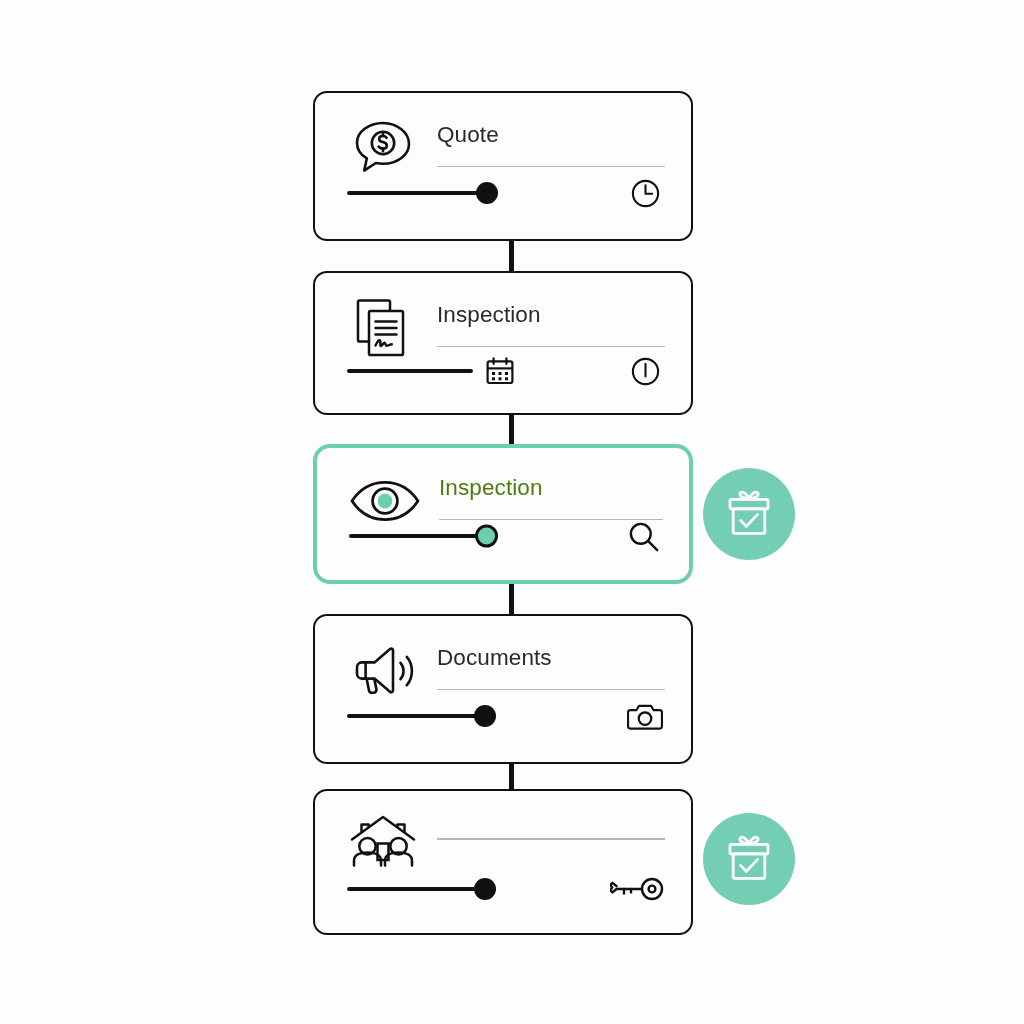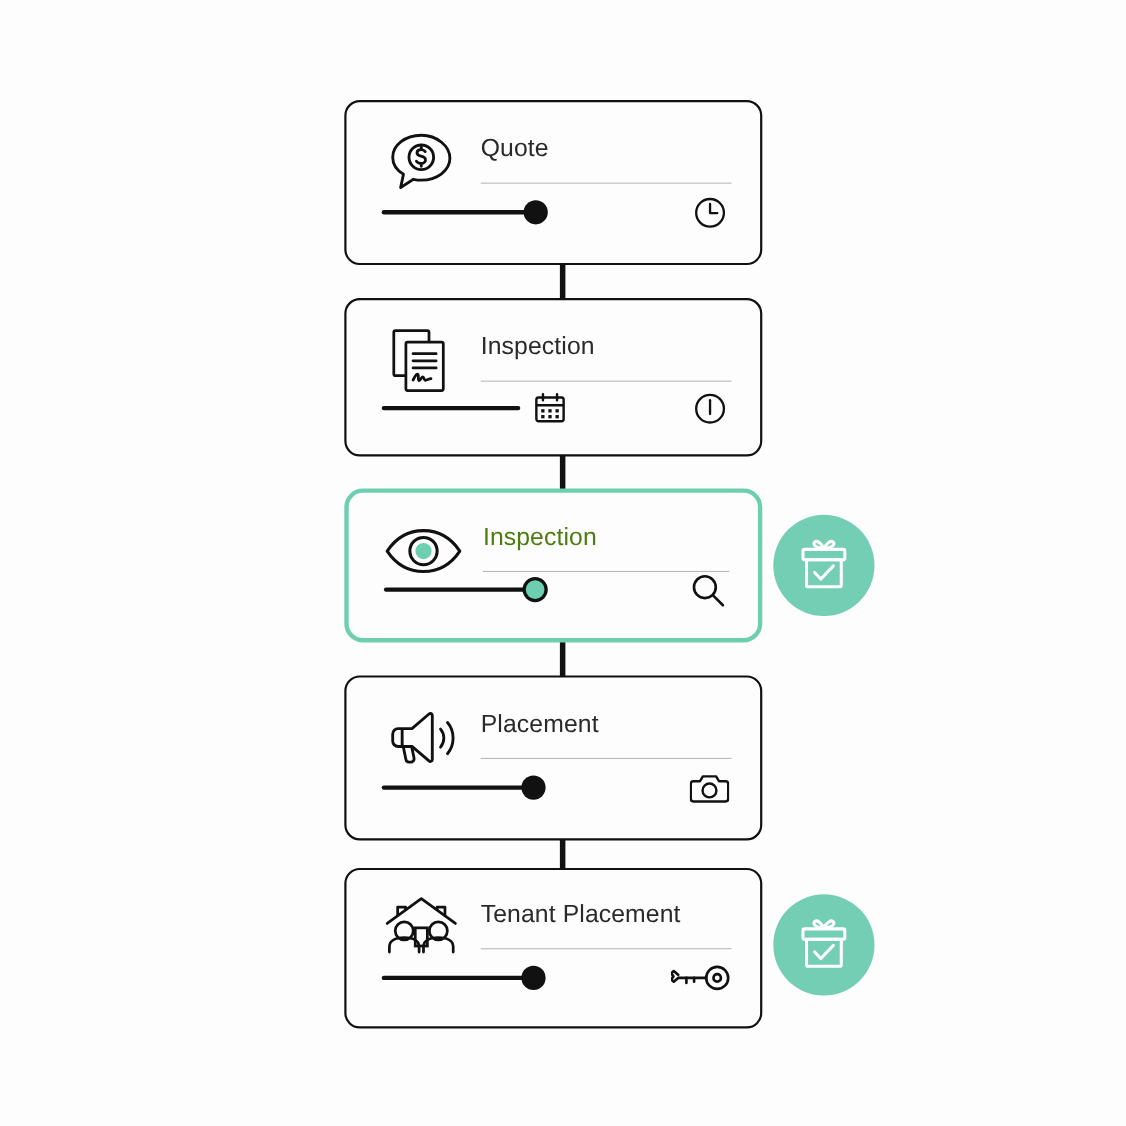--- a/index.html
+++ b/index.html
@@ -276,21 +276,21 @@
       <div class="row-top">
         <div class="glyph">
           <svg width="68" height="54" viewBox="0 0 68 54" fill="none" stroke="#111" stroke-width="2.6">
             <path d="M44 6.4v40c0 1.6-1.8 2.4-3 1.3L25.5 34.6H12.8c-2.6 0-4.8-2.2-4.8-4.9v-6.4c0-2.7 2.2-4.9 4.8-4.9h12.7L41 5.1c1.2-1.1 3-.3 3 1.3z" stroke-linejoin="round"></path>
             <path d="M16.6 18.4v16.2"></path>
             <path d="M17.6 34.6l2.4 11.8c.3 1.4 1.5 2.4 2.9 2.4h1.6c1.9 0 3.3-1.8 2.9-3.7l-2.2-10.5" stroke-linejoin="round"></path>
             <path d="M51.5 18.8c1.9 2.2 3 5.1 3 8.2s-1.1 6-3 8.2M57.8 12.8c3.2 3.7 5.1 8.7 5.1 14.2s-1.9 10.5-5.1 14.2" stroke-linecap="round"></path>
           </svg>
         </div>
         <div class="titlewrap">
-          <div class="title">Placement</div>
+          <div class="title">Documents</div>
           <div class="rule"></div>
         </div>
       </div>
       <div class="row-bottom">
         <div class="track" style="width:136px;">
           <div class="dot"></div>
         </div>
         <div class="spacer"></div>
         <div class="right-icon">
           <svg width="36" height="31" viewBox="0 0 36 31" fill="none" stroke="#111" stroke-width="2.2">
@@ -318,21 +318,20 @@
             <path d="M4 26.5L35 4l31 22.5" stroke-linecap="round" stroke-linejoin="round"></path>
             <path d="M13.5 20v-8.4h7.2v3.2M56.5 20v-8.4h-7.2v3.2" stroke-linejoin="round"></path>
             <rect x="29.5" y="30.5" width="11" height="16.5"></rect>
             <circle cx="19.5" cy="33.2" r="8.2" fill="#fdfdfd"></circle>
             <path d="M6 52.5v-4.8c0-5 4.8-8.3 13.5-8.3s13.5 3.3 13.5 8.3v4.8" stroke-linecap="round"></path>
             <circle cx="50.5" cy="33.2" r="8.2" fill="#fdfdfd"></circle>
             <path d="M37 52.5v-4.8c0-5 4.8-8.3 13.5-8.3S64 42.7 64 47.7v4.8" stroke-linecap="round"></path>
           </svg>
         </div>
         <div class="titlewrap">
-          <div class="title">Tenant Placement</div>
           <div class="rule"></div>
         </div>
       </div>
       <div class="row-bottom" style="bottom:24px;">
         <div class="track" style="width:136px;">
           <div class="dot"></div>
         </div>
         <div class="spacer"></div>
         <div class="right-icon" style="width:56px;">
           <svg width="54" height="26" viewBox="0 0 54 26" fill="none" stroke="#111" stroke-width="2.4">

